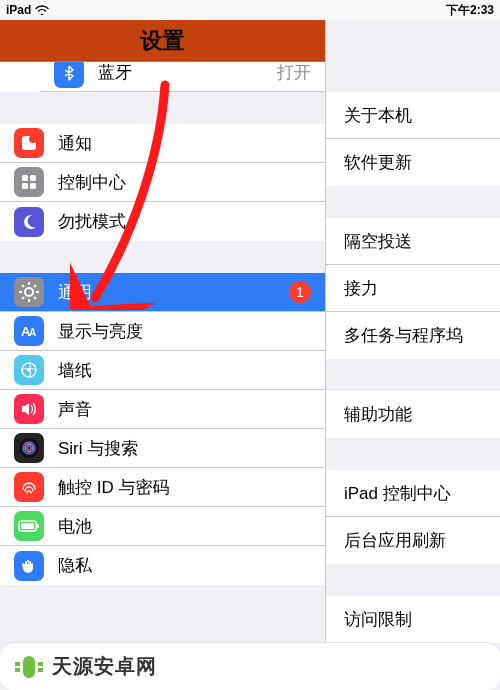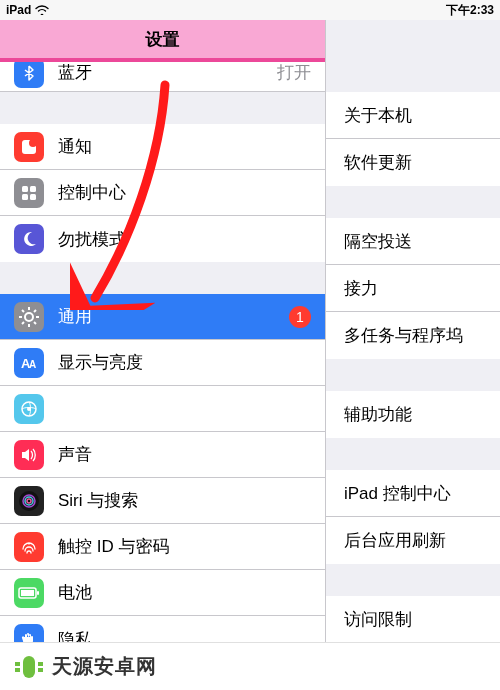--- a/index.html
+++ b/index.html
@@ -23,49 +23,49 @@
   }
   .status-left, .status-right { display:flex; align-items:center; gap:4px;}
   .layout { display:flex; height: calc(100% - 20px); }
   .left-col { width: 325px; height:100%; display:flex; flex-direction:column; background:#efeff4; position:relative;}
   .right-col { flex:1; height:100%; background:#efeff4; border-left:1px solid #c8c7cc;}
   .header {
     height: 42px;
     display:flex;
     align-items:center;
     justify-content:center;
-    background:#f9a8d4;
-    font-size:17px;
+    background:#c2410c;
+    font-size:22px;
     font-weight:600;
-    border-bottom:4px solid #ec4899;
+    border-bottom:1px solid #ec4899;
   }
   .scroll { flex:1; overflow:hidden; }
   .group { background:#fff; }
   .group + .group { margin-top: 32px; }
   .row {
-    height: 46px;
+    height: 39px;
     display:flex;
     align-items:center;
     padding: 0 14px;
     background:#fff;
     border-bottom: 0.5px solid #c8c7cc;
     position:relative;
   }
   .row .icon-box {
     width: 30px; height: 30px;
     border-radius: 7px;
     margin-right: 14px;
     display:flex; align-items:center; justify-content:center;
     flex-shrink:0;
   }
   .row .label { font-size:17px; color:#000; flex:1;}
   .row .trailing { font-size:17px; color:#8e8e93; }
   .row.selected { background:#2f7cf6; }
   .row.selected .label { color:#ffffff; }
-  .row.partial { height:30px; }
+  .row.partial { height:30px;margin-left:40px; }
   .row.partial .icon-box { margin-top:-8px;}
   .row.partial .label { margin-top:-8px;}
   .row.partial .trailing { margin-top:-8px;}
 
   .badge {
     background:#ff3b30;
     color:#fff;
     min-width:22px; height:22px;
     border-radius:11px;
     display:flex; align-items:center; justify-content:center;
@@ -94,20 +94,21 @@
   .watermark {
     position:absolute; left:0; bottom:0; width:100%;
     height:48px;
     background:#fff;
     border-top:1px solid #e0e0e0;
     display:flex;
     align-items:center;
     justify-content:space-between;
     padding:0 12px;
     z-index:10;
+    border-radius:14px;
   }
   .watermark .wm-left { display:flex; align-items:center; gap:6px;}
   .watermark .wm-text { font-size:20px; font-weight:700; color:#333; letter-spacing:1px;}
   .watermark .wm-url { font-size:14px; color:#888; }
   .wm-logo { width:34px; height:34px; }
 </style>
 </head>
 <body>
 
 <div class="status-bar">
@@ -219,20 +220,21 @@
         <div class="row">
           <div class="icon-box" style="background:#54c7ec;">
             <span>
               <svg width="20" height="20" viewBox="0 0 20 20">
                   <circle cx="10" cy="10" r="7" fill="none" stroke="#fff" stroke-width="1.5"></circle>
                   <circle cx="10" cy="10" r="2" fill="#fff"></circle>
                   <path d="M10 3c2 2 2 12 0 14M3 10c2-2 12-2 14 0" stroke="#fff" stroke-width="1" fill="none"></path>
                 </svg>
             </span>
           </div>
+          <span class="label">墙纸</span>
         </div>
         <div class="row">
           <div class="icon-box" style="background:#ff2d55;">
             <span>
               <svg width="18" height="18" viewBox="0 0 18 18">
                   <path d="M2 6h3l4-3v12l-4-3H2z" fill="#fff"></path>
                   <path d="M11 5c2 2 2 6 0 8M13 3c3 3 3 9 0 12" stroke="#fff" stroke-width="1.3" fill="none"></path>
                 </svg>
             </span>
           </div>

